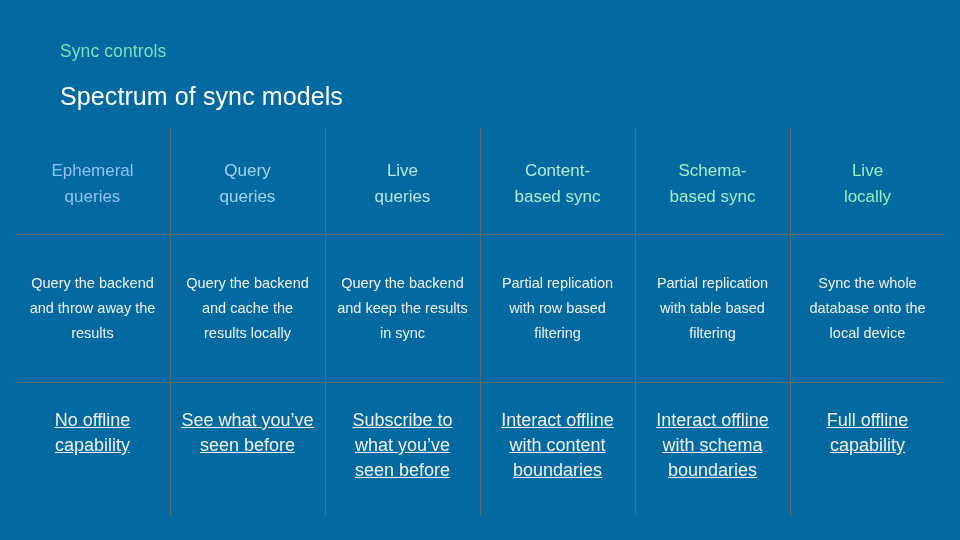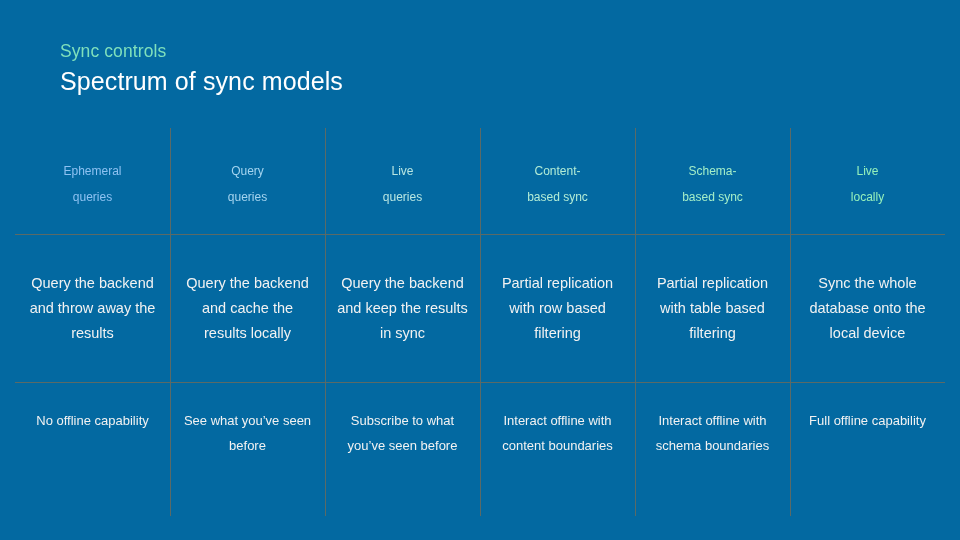--- a/index.html
+++ b/index.html
@@ -34,21 +34,21 @@
     font-size: 17.5px;
     line-height: 22px;
     letter-spacing: 0.1px;
     white-space: nowrap;
   }
   .title {
     color: #ffffff;
     font-size: 25px;
     line-height: 32px;
     letter-spacing: 0.1px;
-    margin-top: 3px;
+    margin-top: 18px;
     white-space: nowrap;
   }
 
   
   .table {
     position: absolute;
     left: 15px;
     top: 128px;
     width: 930px;
     height: 388px;
@@ -82,37 +82,38 @@
     box-sizing: border-box;
     display: flex;
     align-items: center;
     justify-content: center;
     text-align: center;
     padding: 0 10px;
   }
 
   .cell.head {
     height: 106px;
-    font-size: 12px;
+    font-size: 17px;
     line-height: 26px;
     padding-top: 6px;
   }
   .cell.body-a {
     height: 148px;
     font-size: 14.5px;
     line-height: 25px;
     color: #f2f2f2;
   }
   .cell.body-b {
     height: 134px;
-    font-size: 13px;
+    font-size: 18px;
     line-height: 25px;
     color: #f2f2f2;
     align-items: flex-start;
     padding-top: 26px;
+    text-decoration: underline;
   }
 
   
   .hrule {
     position: absolute;
     left: 0;
     width: 930px;
     height: 1px;
     background: #5b6a66;
   }

